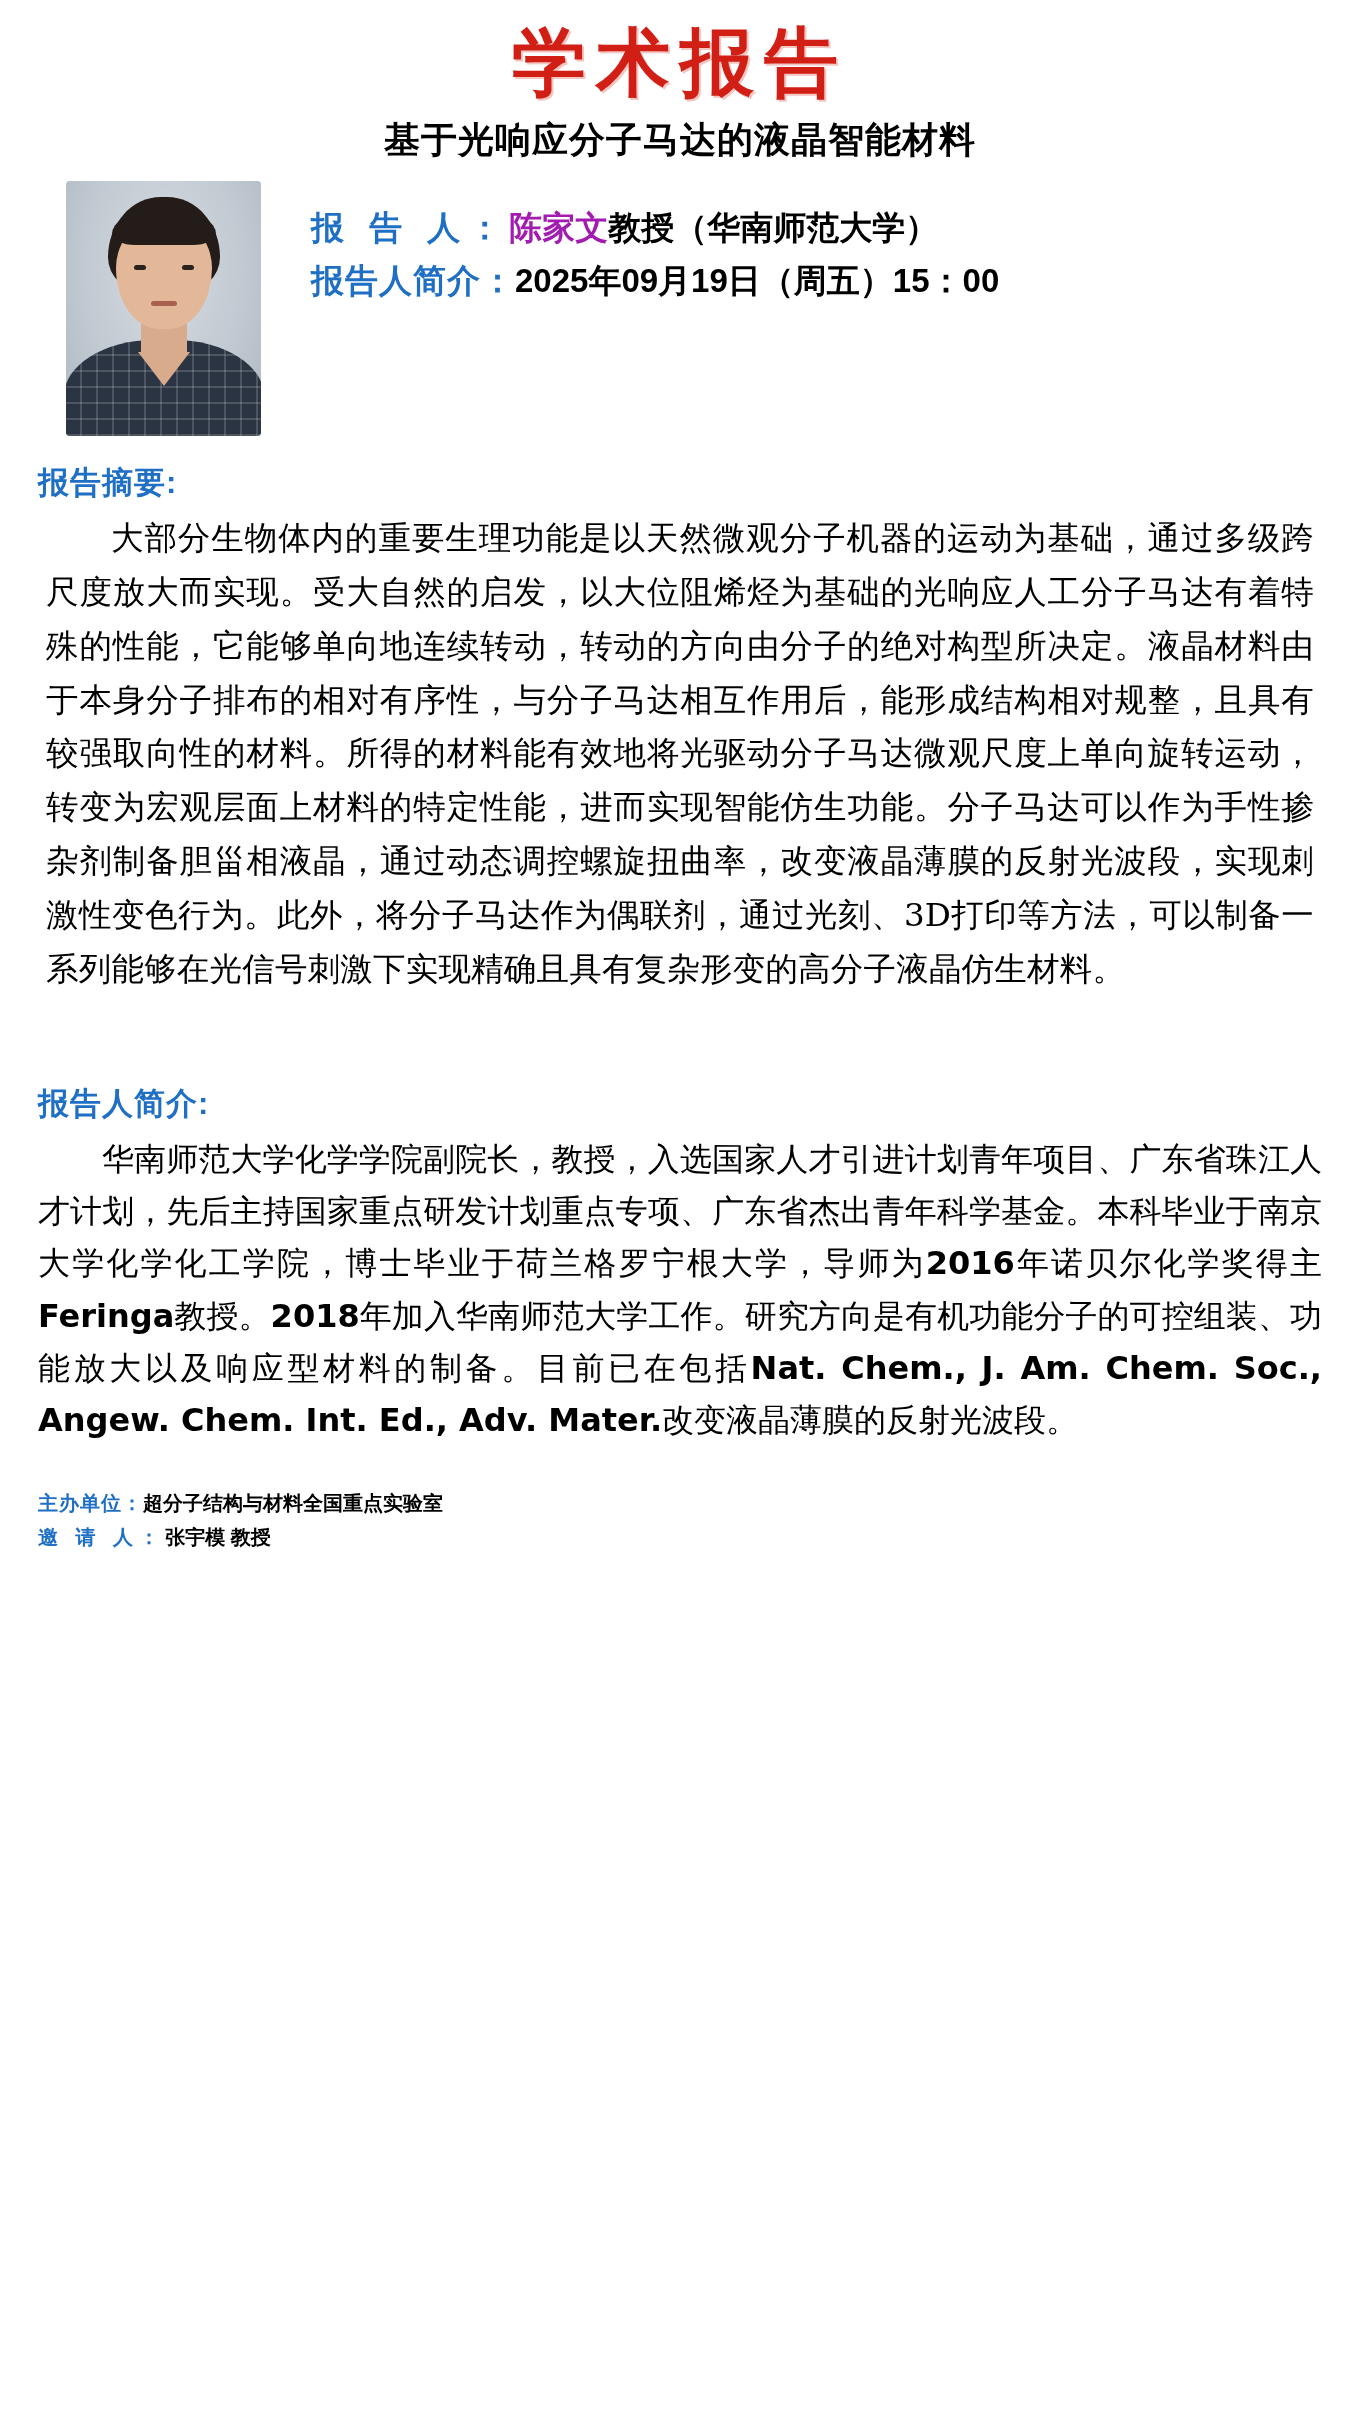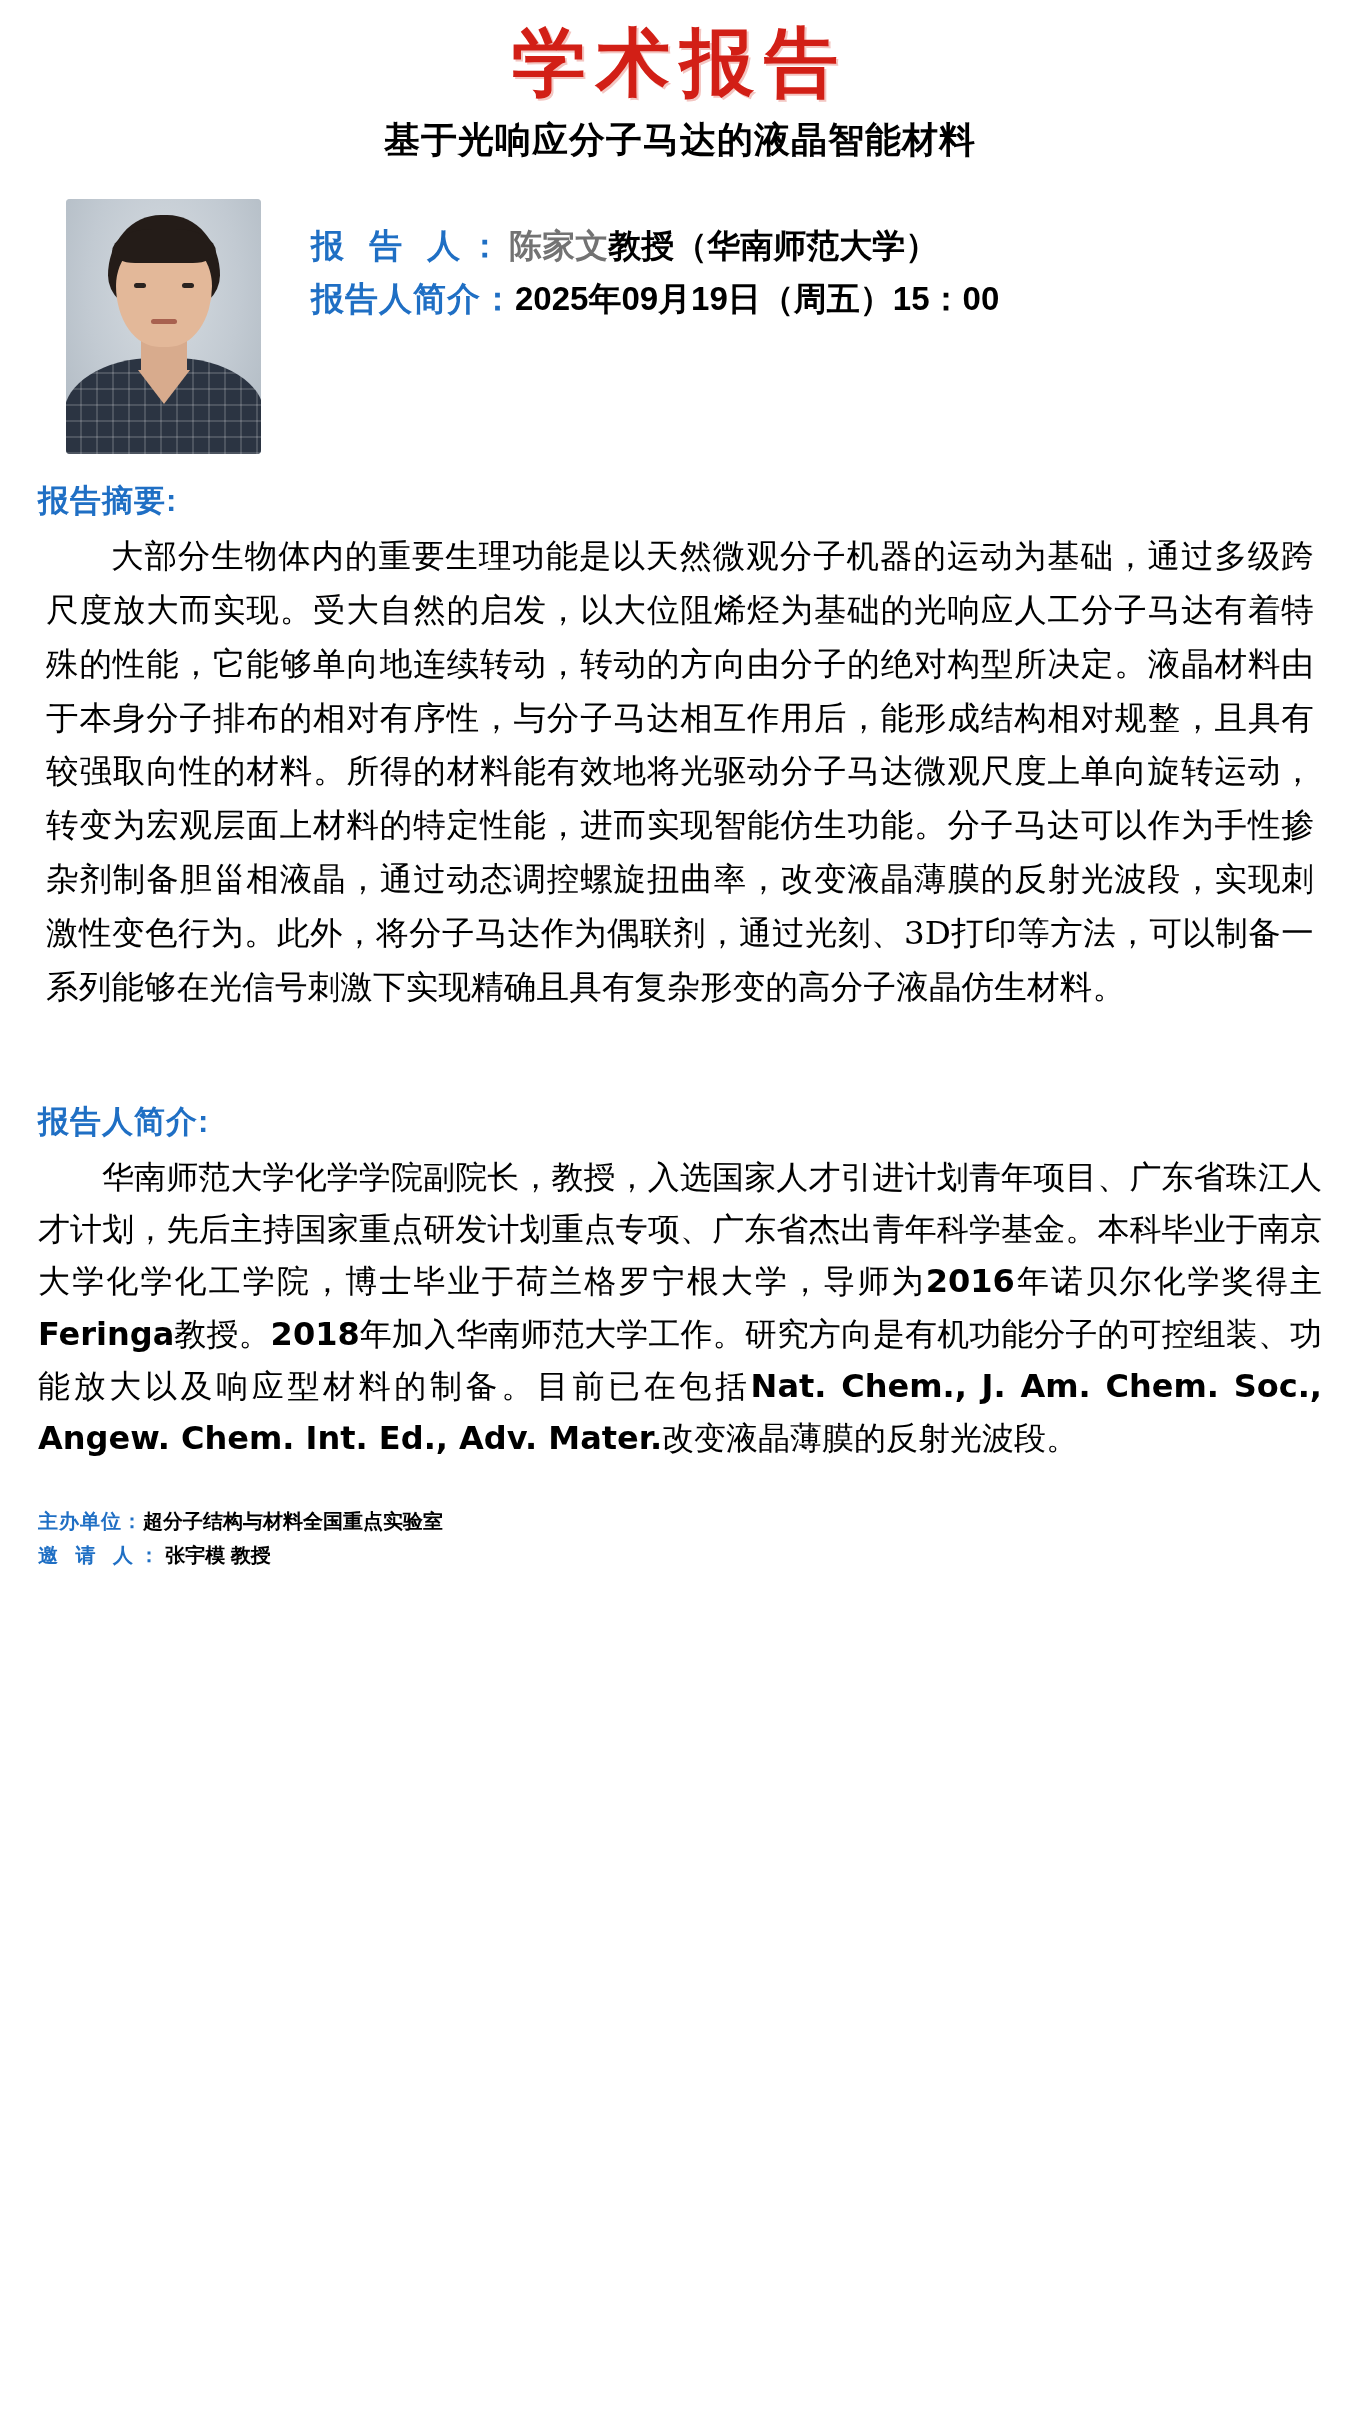--- a/index.html
+++ b/index.html
@@ -34,21 +34,21 @@
     margin: 6px 0 14px 0;
     text-shadow: 2px 2px 0 #f3c6c2;
   }
   .sub-title {
     text-align: center;
     font-family: "DejaVu Sans", "Liberation Sans", sans-serif;
     font-weight: bold;
     font-size: 36px;
     letter-spacing: 1px;
     color: #000;
-    margin: 0 0 28px 0;
+    margin: 0 0 10px 0;
   }
 
   
   .info-row {
     display: flex;
     align-items: flex-start;
     margin: 10px 0 6px 0;
   }
   .photo-wrap {
     width: 195px;
@@ -147,21 +147,21 @@
     font-size: 33px;
     line-height: 1.62;
     white-space: nowrap;
   }
   .lbl {
     color: #1f6fc4;
     font-weight: bold;
     letter-spacing: 1px;
   }
   .val-blue {
-    color: #737373;
+    color: #a21caf;
     font-weight: bold;
   }
   .val {
     color: #000;
     font-weight: bold;
   }
   .info-line.first .lbl { letter-spacing: 8px; }
 
   
   .sec-head {

